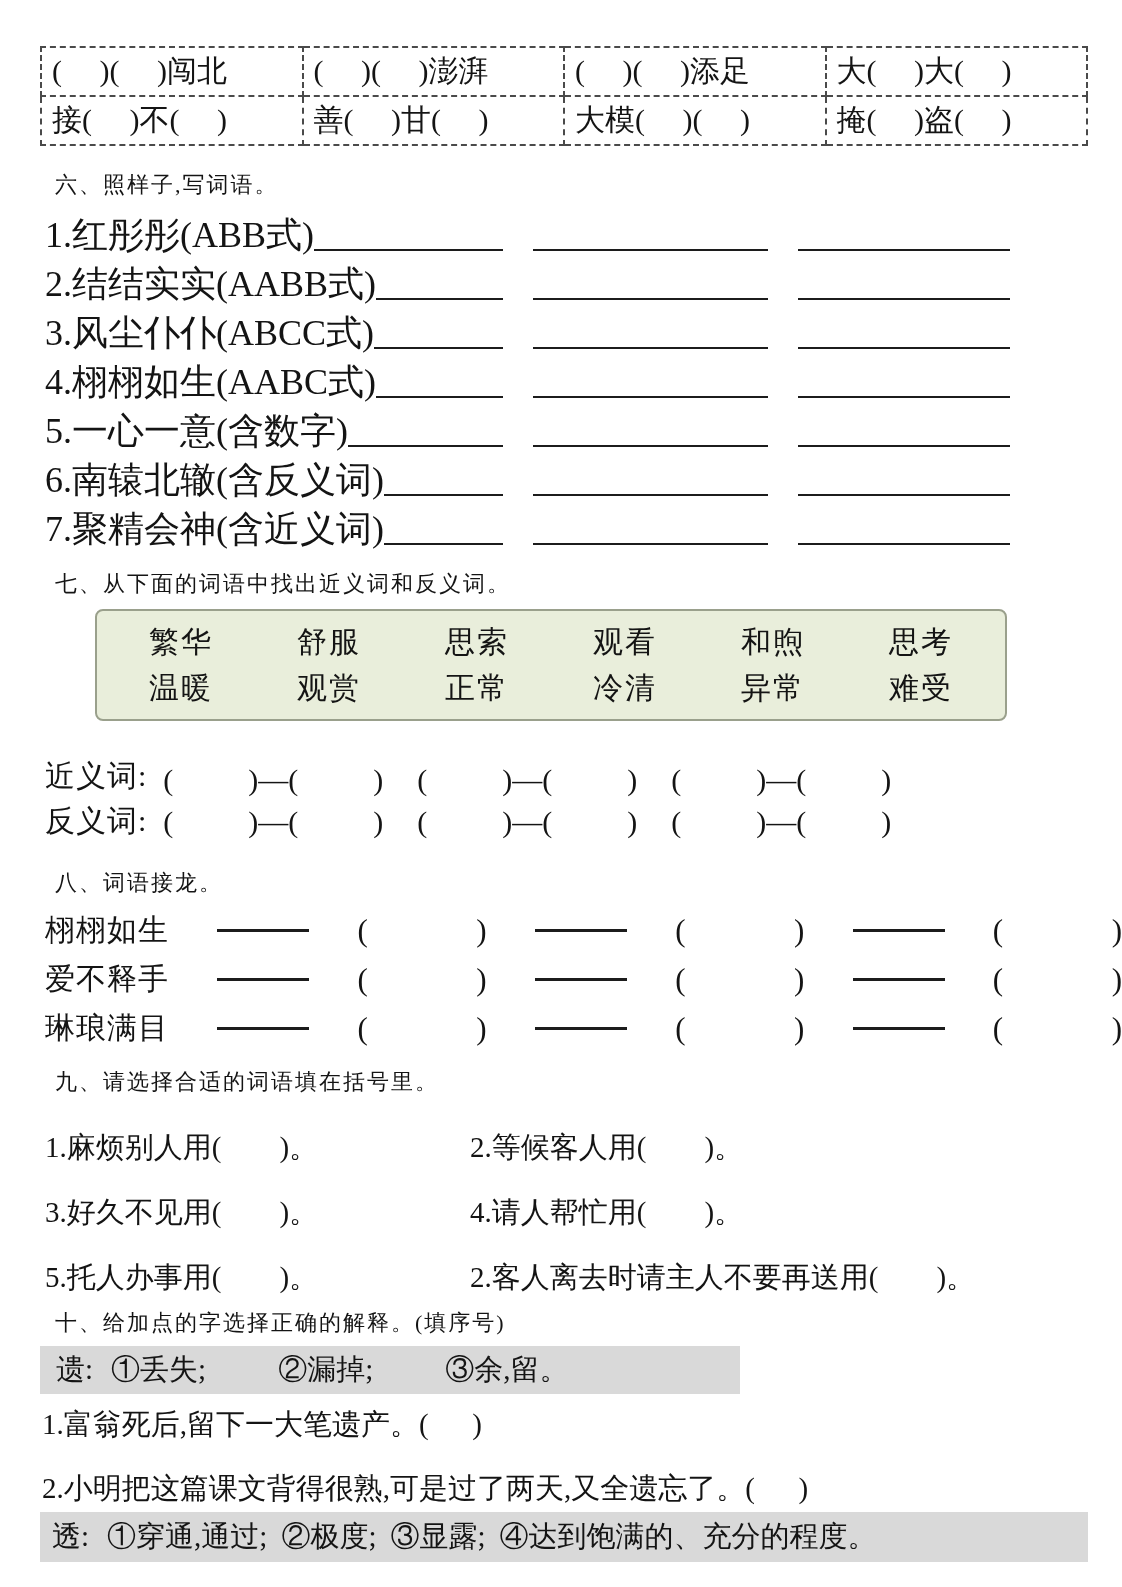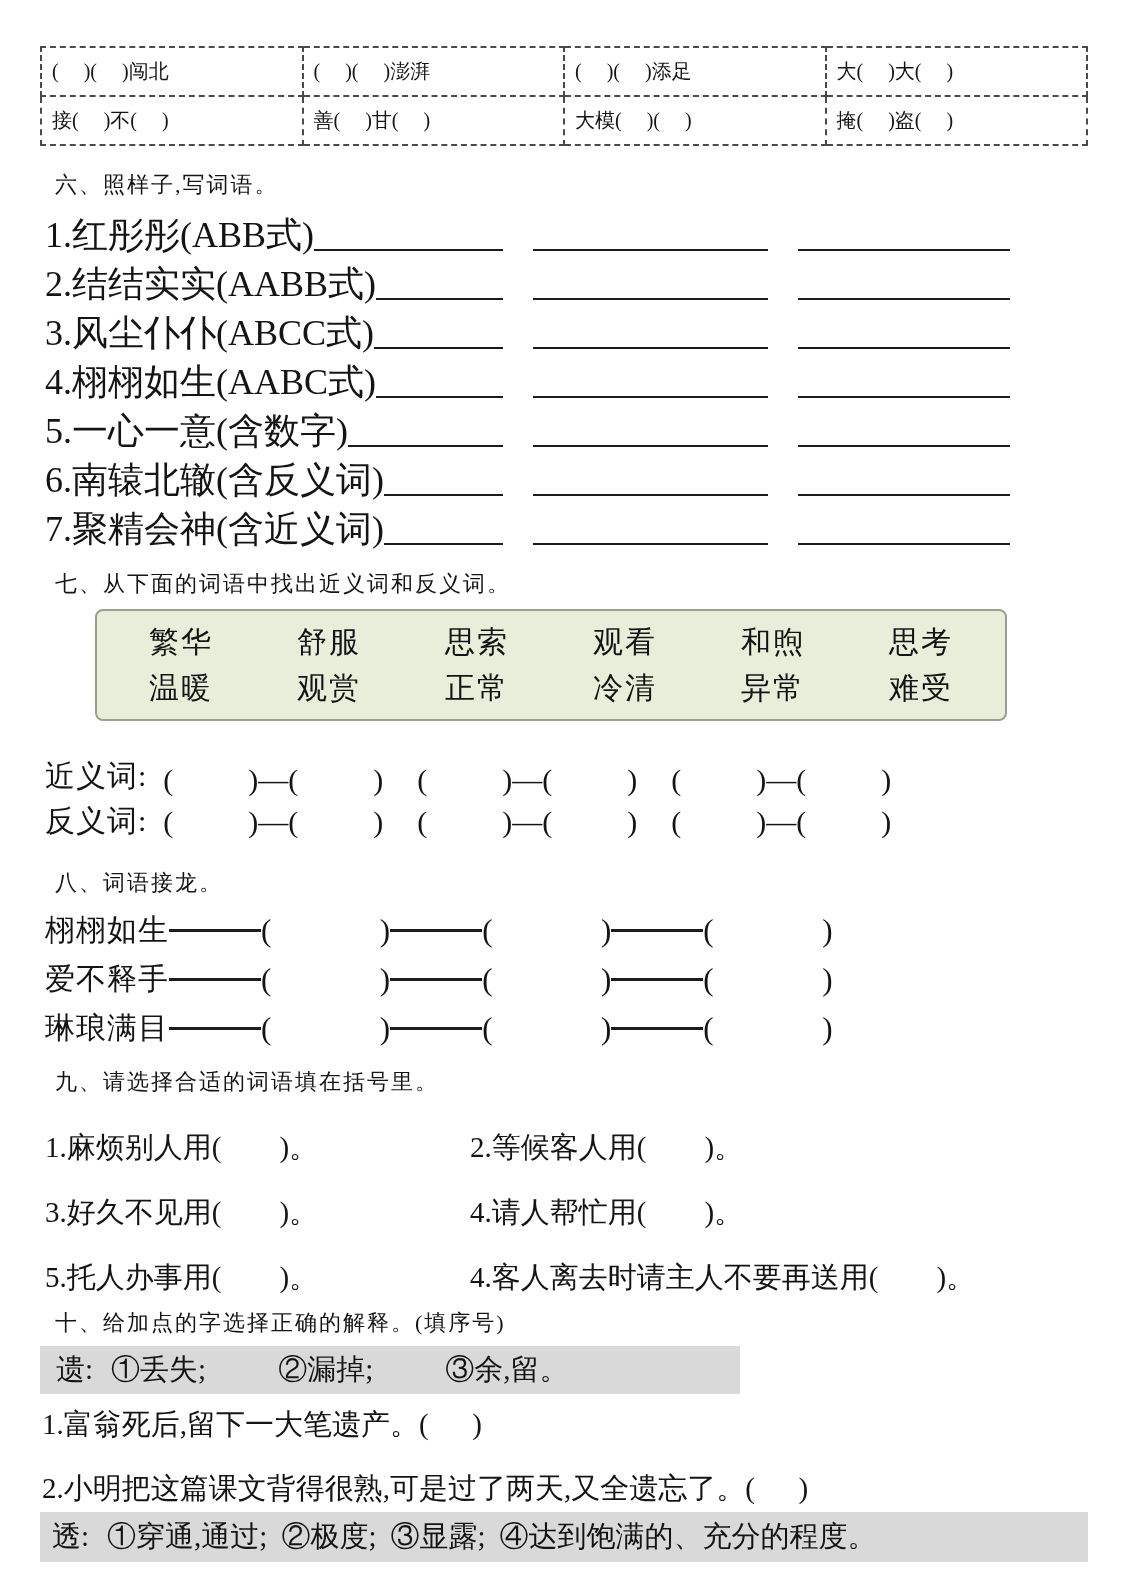--- a/index.html
+++ b/index.html
@@ -13,21 +13,21 @@
     width:1122px;height:1587px;overflow:hidden;background:#ffffff;
     font-family:"Liberation Serif","DejaVu Serif",serif;
     color:var(--ink);
   }
   .sheet{position:relative;width:1122px;height:1587px;padding-top:46px;}
   .pre{white-space:pre;}
 
   
   table.idioms{border-collapse:collapse;margin-left:40px;width:1048px;table-layout:fixed;}
   table.idioms td{
-    border:2px dashed #4a4a4a;height:49px;font-size:20px;
+    border:2px dashed #4a4a4a;height:49px;font-size:30px;
     padding-left:10px;white-space:pre;overflow:hidden;
   }
 
   .title{font-size:22px;line-height:46px;margin-left:55px;letter-spacing:2px;}
   .t6{margin-top:16px;}
 
   
   .s6-row{display:flex;align-items:flex-end;height:49px;margin-left:45px;width:965px;font-size:36px;}
   .s6-row .lbl{line-height:44px;white-space:nowrap;}
   .blank{border-bottom:2px solid #1c1c1c;height:34px;margin-bottom:6px;}
@@ -43,21 +43,21 @@
   }
   .wb1{margin-left:95px;width:912px;padding:8px 52px;margin-top:2px;}
   .wb-row{display:flex;justify-content:space-between;font-size:30px;line-height:46px;letter-spacing:2px;}
 
   .pair-line{display:flex;align-items:center;margin-left:45px;font-size:30px;height:49px;}
   .pair-line.first{margin-top:27px;align-items:flex-end;}
   .pair-line .plabel{margin-right:16px;letter-spacing:1px;}
   .pair-line .pair{margin-right:34px;font-size:30px;}
 
   .t8{margin-top:14px;}
-  .chain-row{display:flex;align-items:center;margin-left:45px;height:49px;font-size:30px;}
+  .chain-row{display:flex;align-items:center;margin-left:45px;height:49px;font-size:30px;justify-content:space-between;}
   .chain-row .start{letter-spacing:1px;white-space:nowrap;}
   .conn{width:92px;height:3px;background:#1c1c1c;}
   .slot{font-size:31px;}
 
   .t9{margin-top:6px;}
   .wb2{margin-left:105px;width:918px;padding:8px 36px;}
 
   .s9-grid{
     display:grid;grid-template-columns:425px 1fr;
     margin-left:45px;margin-top:18px;width:1040px;
@@ -213,21 +213,21 @@
 
   <div class="title t9">九、请选择合适的词语填在括号里。</div>
 
 
   <div class="s9-grid">
     <div class="q pre">1.麻烦别人用(        )。</div>
     <div class="q pre">2.等候客人用(        )。</div>
     <div class="q pre">3.好久不见用(        )。</div>
     <div class="q pre">4.请人帮忙用(        )。</div>
     <div class="q pre">5.托人办事用(        )。</div>
-    <div class="q pre">4.客人离去时请主人不要再送用(        )。</div>
+    <div class="q pre">2.客人离去时请主人不要再送用(        )。</div>
   </div>
 
   <div class="title t10">十、给加点的字选择正确的解释。(填序号)</div>
 
   <div class="defline def1">
     <span class="defhead">遗:</span>
     <span class="opt">①丢失;</span>
     <span class="opt">②漏掉;</span>
     <span class="opt">③余,留。</span>
   </div>

